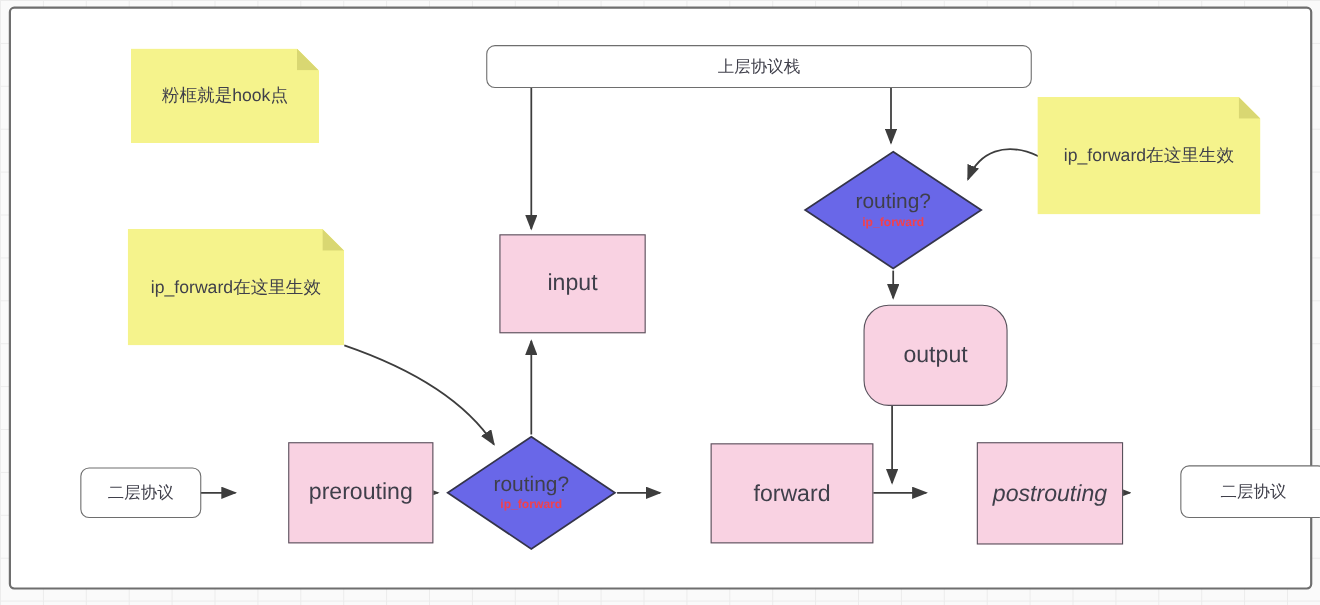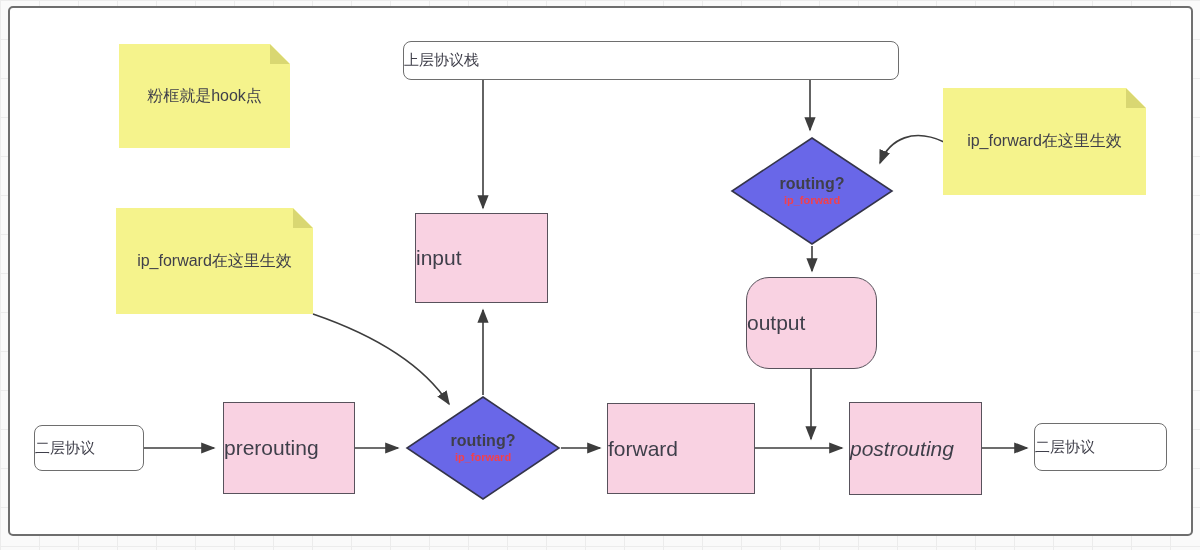--- a/index.html
+++ b/index.html
@@ -17,21 +17,21 @@
     background-size:39px 39px;
   }
   .canvas{
     position:absolute;left:8px;top:6px;width:1181px;height:526px;
     background:var(--c-canvas_bg,#fff);
     border:2px solid var(--c-box_border,#6e6e6e);
     border-radius:5px;
   }
   .wires{position:absolute;left:0;top:0;width:1200px;height:550px;}
   .wires path{fill:none;stroke:var(--c-line,#3d3d3d);stroke-width:1.6px;}
-  .node{position:absolute;display:flex;align-items:center;text-align:center;box-sizing:border-box;}
+  .node{position:absolute;display:flex;align-items:center;justify-content:center;text-align:center;box-sizing:border-box;margin-left:39px;}
   .pbox{
     background:var(--c-pink,#f9d2e2);
     border:1.5px solid var(--c-pink_border,#58525c);
     font-size:21px;
   }
   .wbox{
     background:#fff;
     border:1.5px solid var(--c-box_border,#6e6e6e);
     border-radius:8px;font-size:15px;
   }
@@ -46,21 +46,21 @@
     background:var(--c-yellow_fold,#d9d772);
     clip-path:polygon(0 0, 100% 100%, 0 100%);
   }
   .diamond{position:absolute;}
   .diamond svg{position:absolute;left:0;top:0;display:block;}
   .diamond polygon{fill:var(--c-blue,#6967e8);stroke:var(--c-blue_border,#34344a);stroke-width:1.6px;}
   .dlabel{
     position:absolute;inset:0;display:flex;flex-direction:column;
     align-items:center;justify-content:center;line-height:1.25;
   }
-  .dlabel .q{font-size:16px;color:var(--c-text,#3f3f4a);font-weight:bold;}
+  .dlabel .q{font-size:19px;color:var(--c-text,#3f3f4a);}
   .dlabel .red{font-size:11px;font-weight:bold;color:var(--c-red,#f2404d);}
 </style>
 </head>
 <body>
 
 <div class="stage">
   <div class="canvas"></div>
 
   <svg class="wires" viewBox="0 0 1200 550">
     <defs>
@@ -75,21 +75,21 @@
     <path d="M740 448 H 842" marker-end="url(#ah)"></path>
     <path d="M144 448 H 214" marker-end="url(#ah)"></path>
     <path d="M353 448 H 398" marker-end="url(#ah)"></path>
     <path d="M561 448 H 600" marker-end="url(#ah)"></path>
     <path d="M982 448 H 1027" marker-end="url(#ah)"></path>
     <path d="M483 395 V 310" marker-end="url(#ah)"></path>
     <path d="M313 314 Q 412 348 449 404" marker-end="url(#ah)"></path>
     <path d="M944 142 C 914 128 890 138 880 163" marker-end="url(#ah)"></path>
   </svg>
 
-  <div class="note" style="left:119px;top:44px;width:171px;height:104px;">
+  <div class="note" style="left:119px;top:44px;width:171px;height:86px;">
     <div class="fold"></div>
     <span>粉框就是hook点</span>
   </div>
 
   <div class="note" style="left:116px;top:208px;width:197px;height:106px;">
     <div class="fold"></div>
     <span>ip_forward在这里生效</span>
   </div>
 
   <div class="note" style="left:943px;top:88px;width:203px;height:107px;">

